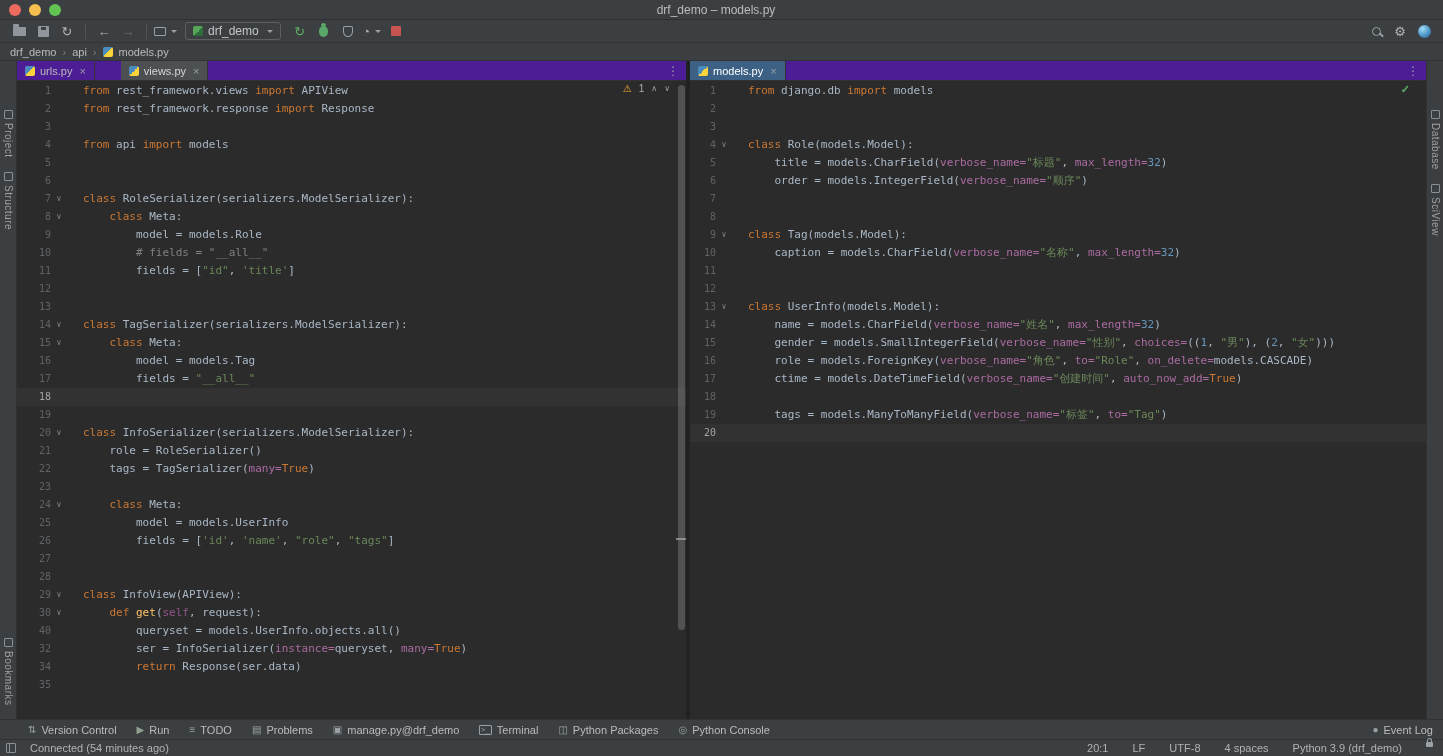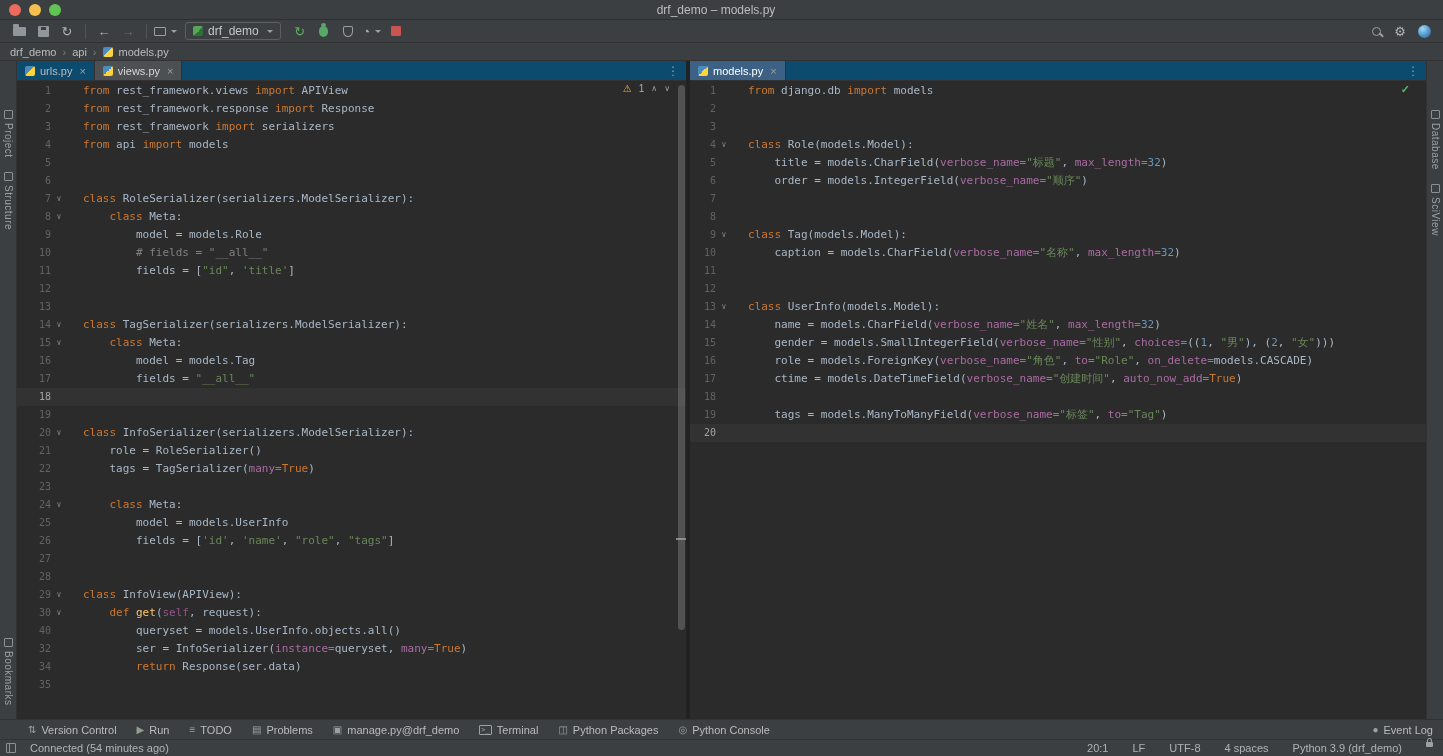--- a/index.html
+++ b/index.html
@@ -64,22 +64,22 @@
   .vlabel .mini-ic { width:9px; height:9px; border:1px solid #8b9094; border-radius:1px; flex:none; }
   .strip-top { position:absolute; top:42px; left:0; right:0; display:flex; flex-direction:column; align-items:center; }
   .strip-bottom { position:absolute; bottom:6px; left:0; right:0; display:flex; flex-direction:column; align-items:center; }
 
   .editor-area { flex:1; display:flex; min-width:0; background:#2b2b2b; }
   .pane { display:flex; flex-direction:column; min-width:0; }
   .pane-left { width:669px; flex:none; }
   .pane-right { flex:1; }
   .divider { width:4px; flex:none; background:#202324; }
 
-  .tabs { height:20px; flex:none; background:#0c4a6e; border-bottom:1px solid #323232;
-    display:flex; align-items:stretch; }
+  .tabs { height:20px; flex:none; background:#4c1d95; border-bottom:1px solid #323232;
+    display:flex; align-items:stretch;gap:26px; }
   .tab { display:flex; align-items:center; gap:5px; padding:0 8px; font-size:11px; color:#bbbbbb;
     border-right:1px solid #323232; }
   .tab.selected { background:#4c5052; color:#d6d6d6; }
   .tab.focused { background:#3d6185; color:#ffffff; }
   .tab-close { color:#9aa0a3; font-size:11px; margin-left:2px; }
   .kebab { margin-left:auto; color:#9aa0a3; font-size:12px; display:flex; align-items:center; padding:0 7px; }
 
   .editor { flex:1; position:relative; overflow:hidden; background:#2b2b2b;
     font-family:"DejaVu Sans Mono","Liberation Mono",monospace; font-size:11px; }
   .lines { position:absolute; top:1px; left:0; right:0; }
@@ -234,21 +234,21 @@
             <span class="py-ic"></span>
             <span>views.py</span>
             <span class="tab-close">×</span>
           </div>
           <span class="kebab">⋮</span>
         </div>
         <div class="editor">
           <div class="lines">
               <div class="line"><span class="lnum">1</span><span class="fold"></span><span class="codetext"><span class="tk-k">from</span><span> rest_framework.views </span><span class="tk-k">import</span><span> APIView</span></span></div>
               <div class="line"><span class="lnum">2</span><span class="fold"></span><span class="codetext"><span class="tk-k">from</span><span> rest_framework.response </span><span class="tk-k">import</span><span> Response</span></span></div>
-              <div class="line"><span class="lnum">3</span><span class="fold"></span><span class="codetext"><span class="tk-k">from</span><span> rest_framework </span><span class="tk-k">import</span><span> serializers</span></span></div>
+              <div class="line"><span class="lnum">3</span><span class="fold"></span></div>
               <div class="line"><span class="lnum">4</span><span class="fold"></span><span class="codetext"><span class="tk-k">from</span><span> api </span><span class="tk-k">import</span><span> models</span></span></div>
               <div class="line"><span class="lnum">5</span><span class="fold"></span><span class="codetext"></span></div>
               <div class="line"><span class="lnum">6</span><span class="fold"></span><span class="codetext"></span></div>
               <div class="line"><span class="lnum">7</span><span class="fold">∨</span><span class="codetext"><span class="tk-k">class</span><span> RoleSerializer(serializers.ModelSerializer):</span></span></div>
               <div class="line"><span class="lnum">8</span><span class="fold">∨</span><span class="codetext"><span>    </span><span class="tk-k">class</span><span> Meta:</span></span></div>
               <div class="line"><span class="lnum">9</span><span class="fold"></span><span class="codetext"><span>        model = models.Role</span></span></div>
               <div class="line"><span class="lnum">10</span><span class="fold"></span><span class="codetext"><span class="tk-cm">        # fields = "__all__"</span></span></div>
               <div class="line"><span class="lnum">11</span><span class="fold"></span><span class="codetext"><span>        fields = [</span><span class="tk-s">"id"</span><span>, </span><span class="tk-s">'title'</span><span>]</span></span></div>
               <div class="line"><span class="lnum">12</span><span class="fold"></span><span class="codetext"></span></div>
               <div class="line"><span class="lnum">13</span><span class="fold"></span><span class="codetext"></span></div>

